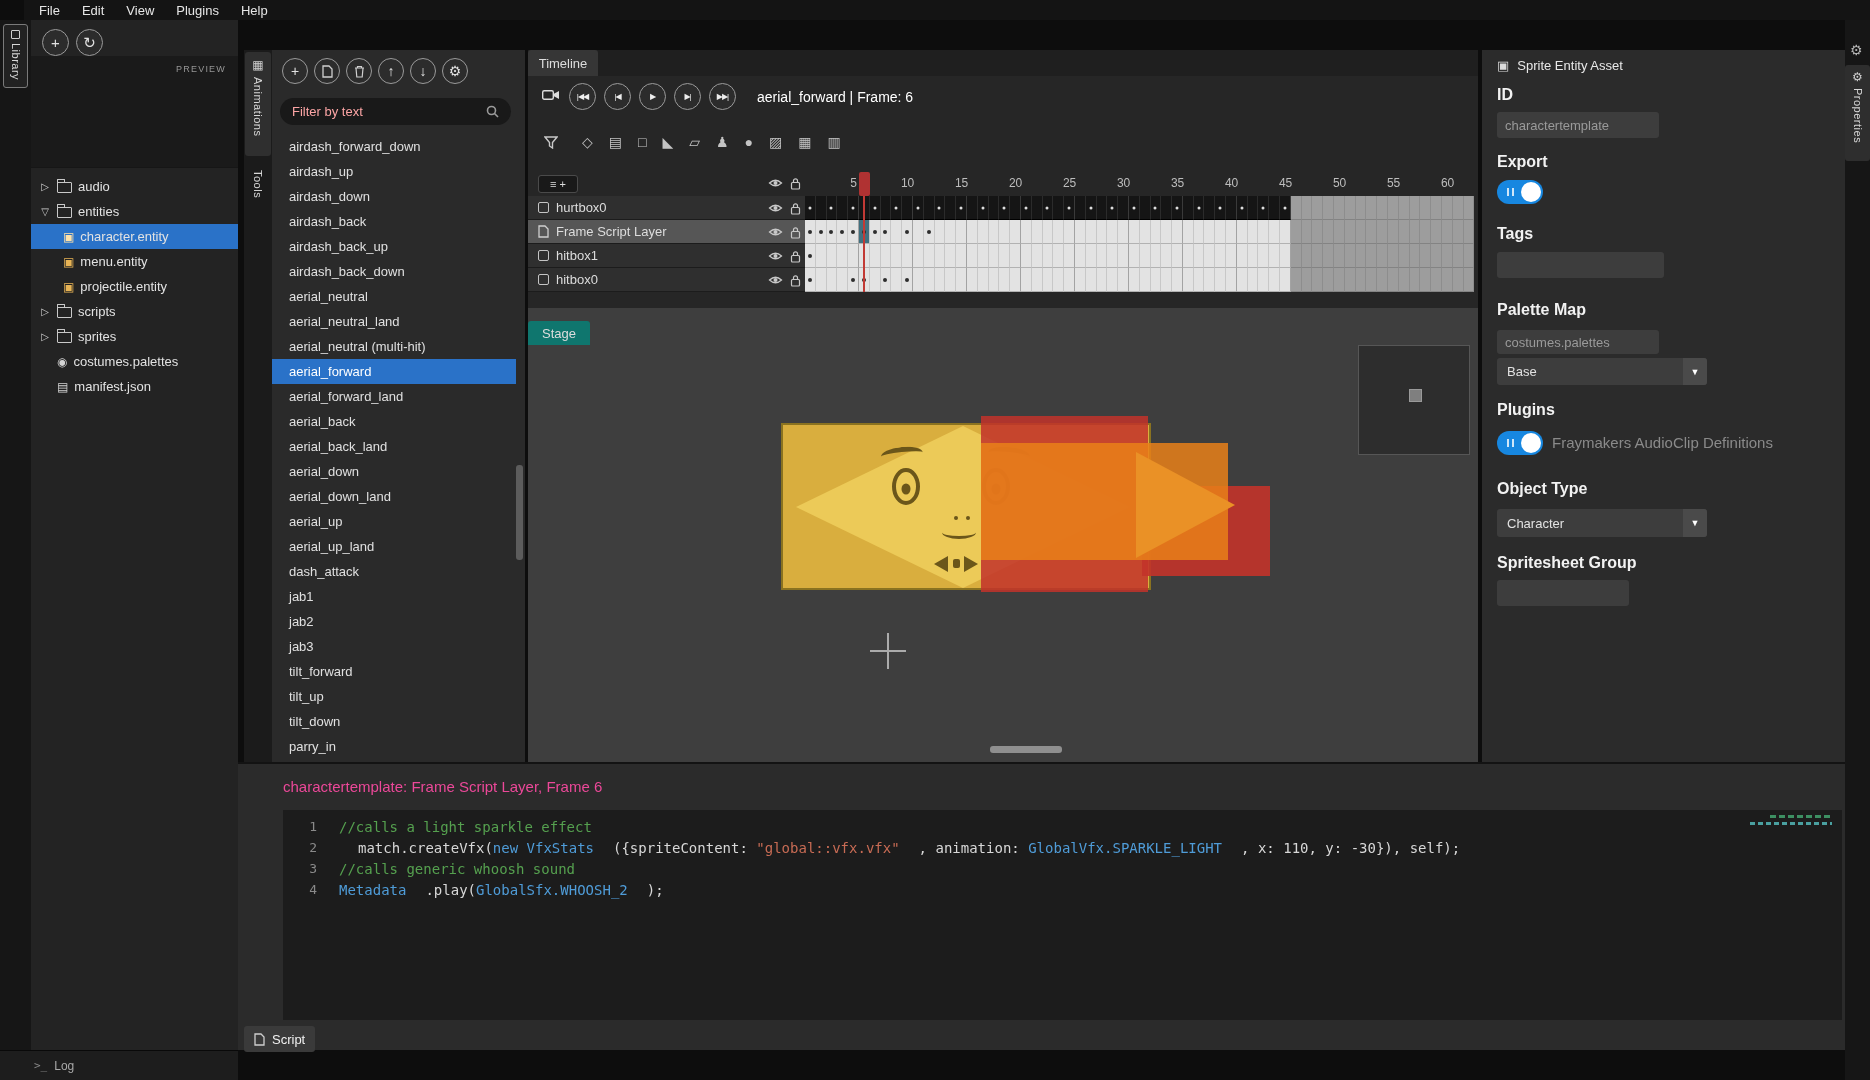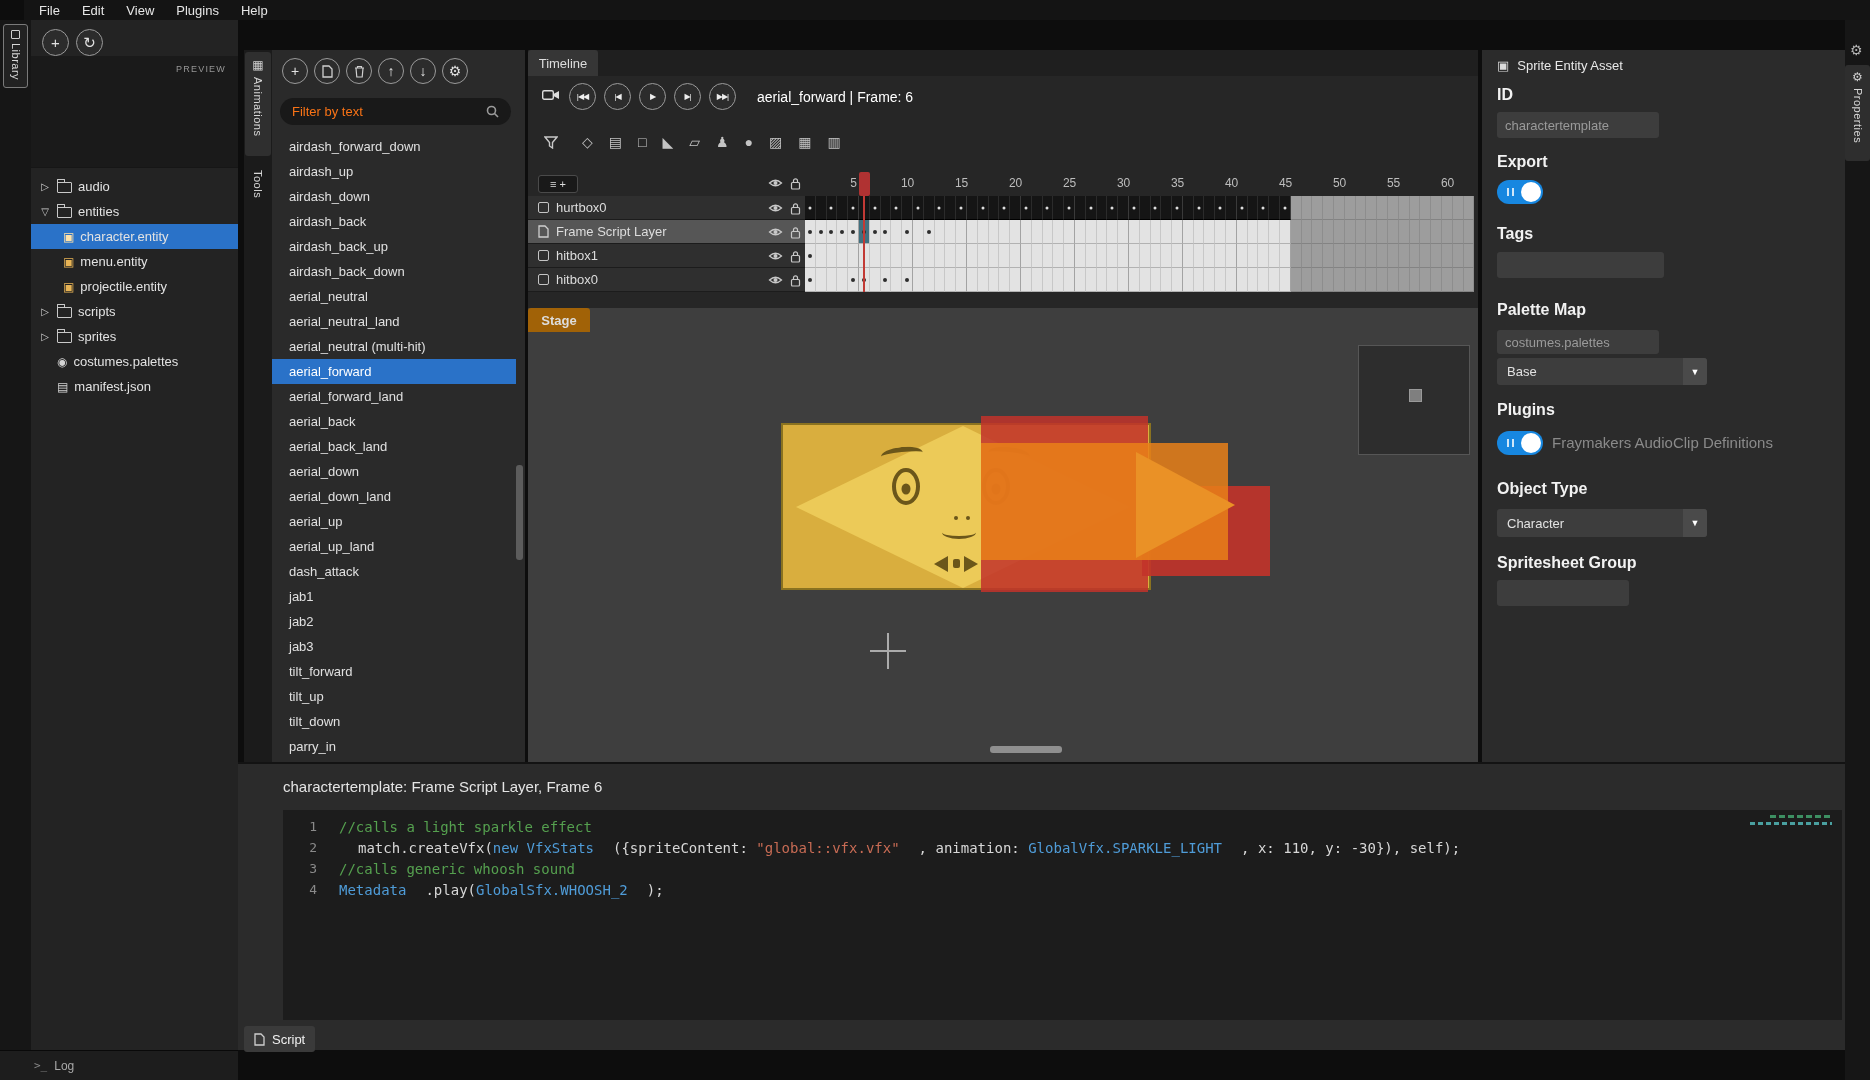--- a/index.html
+++ b/index.html
@@ -60,21 +60,21 @@
   .vtab{position:absolute;left:1px;width:26px;border-radius:3px;display:flex;flex-direction:column;
         align-items:center;padding-top:6px;gap:5px;}
   #vtab-animations{top:2px;height:104px;background:#2f2f2f;}
   #vtab-tools{top:114px;height:58px;color:#9a9a9a;}
   .vicon{font-size:12px;color:#cfcfcf;}
 
   
   #anim-panel{position:absolute;left:272px;top:50px;width:253px;height:712px;background:#2a2a2a;overflow:hidden;}
   #anim-toolbar{position:absolute;left:10px;top:8px;display:flex;gap:6px;}
   #anim-filter{position:absolute;left:8px;top:48px;width:231px;height:27px;background:#191919;
-               border-radius:14px;display:flex;align-items:center;padding:0 12px;color:#f97316;font-size:13px;}
+               border-radius:14px;display:flex;align-items:center;padding:0 12px;color:#fca5a5;font-size:13px;}
   #anim-filter .search-glyph{margin-left:auto;display:flex;}
   #anim-list{position:absolute;left:0;top:84px;width:244px;height:628px;overflow:hidden;}
   .anim-item{height:25px;line-height:25px;padding-left:17px;font-size:13px;color:#e0e0e0;white-space:nowrap;}
   .anim-item.selected{background:#2a72c8;color:#fff;}
   #anim-scrolltrack{position:absolute;right:2px;top:84px;width:7px;height:620px;}
   #anim-thumb{position:absolute;left:0;top:331px;width:7px;height:95px;background:#5c5c5c;border-radius:3px;}
 
   
   #timeline-panel{position:absolute;left:528px;top:50px;width:950px;height:258px;background:#1f1f1f;}
   #timeline-tab{position:absolute;left:0;top:0;width:70px;height:26px;background:#363636;
@@ -116,22 +116,22 @@
   .cell.dark{background:#151515;border-right:1px solid #2b2b2b;border-bottom:1px solid #000;}
   .cell.dark.q{border-right-color:#3a3a3a;}
   .cell.off{background:#9d9d9d;border-right:1px solid #8d8d8d;border-bottom:1px solid #838383;}
   .cell.cur{background:#41707f;}
   .dot{position:absolute;left:50%;top:50%;width:4px;height:4px;border-radius:50%;background:#2e2e2e;
        transform:translate(-50%,-50%);}
   .dot.w{background:#dedede;width:3px;height:3px;}
 
   
   #stage-panel{position:absolute;left:528px;top:308px;width:950px;height:454px;background:#3e3e3e;}
-  #stage-tab{position:absolute;left:0;top:0;width:62px;height:24px;background:#a16207;
-             border-radius:3px 3px 0 0;display:flex;align-items:center;justify-content:center;font-size:13px;font-weight:bold;}
+  #stage-tab{position:absolute;left:0;top:13px;width:62px;height:24px;background:#0f766e;
+             border-radius:3px 3px 0 0;display:flex;align-items:center;justify-content:center;font-size:13px;}
   #stage-canvas{position:absolute;left:0;top:24px;width:950px;height:430px;overflow:hidden;}
   #y-rect{position:absolute;left:253px;top:91px;width:370px;height:167px;background:#d9ae3e;
           border:2px solid #8a7220;}
   #y-diamond{position:absolute;left:268px;top:94px;width:334px;height:162px;background:#ecca58;
              clip-path:polygon(50% 0,100% 50%,50% 100%,0 50%);}
   .brow{position:absolute;width:42px;height:15px;border-top:5px solid #6b561a;border-radius:50% 50% 0 0;}
   .brow.l{left:353px;top:115px;transform:rotate(-6deg);}
   .brow.r{left:460px;top:115px;transform:rotate(6deg);}
   .eye{position:absolute;width:28px;height:37px;border:4px solid #6b561a;border-radius:50%;}
   .eye.l{left:364px;top:136px;}
@@ -182,21 +182,21 @@
 
   
   #right-strip{position:absolute;left:1845px;top:20px;width:25px;height:1060px;background:#161616;}
   #rs-gear{position:absolute;left:5px;top:22px;font-size:14px;color:#b4b4b4;}
   #props-vtab{position:absolute;left:0;top:45px;width:25px;height:96px;background:#2e2e2e;border-radius:3px;
               display:flex;flex-direction:column;align-items:center;padding-top:5px;gap:4px;}
 
   
   #script-panel{position:absolute;left:238px;top:762px;width:1607px;height:288px;background:#2b2b2b;
                 border-top:2px solid #131313;}
-  #script-title{position:absolute;left:45px;top:14px;font-size:15px;color:#e5e5e5;}
+  #script-title{position:absolute;left:45px;top:14px;font-size:15px;color:#ec4899;}
   #code-area{position:absolute;left:45px;top:46px;width:1559px;height:210px;background:#1c1c1c;}
   #code-lines{position:absolute;left:0;top:6px;width:100%;}
   .code-line{display:flex;height:21px;align-items:center;}
   .ln{width:34px;text-align:right;margin-right:22px;color:#8a8a8a;font-size:13px;flex:none;
       font-family:"DejaVu Sans Mono",monospace;}
   .code-text{white-space:pre;font-family:"DejaVu Sans Mono",monospace;font-size:14px;}
   .tok-plain{color:#d8d8d8;padding-left:19px;}
   .tok-comment{color:#55a04f;}
   .tok-keyword{color:#4f9cd8;}
   .tok-string{color:#c76b54;}

